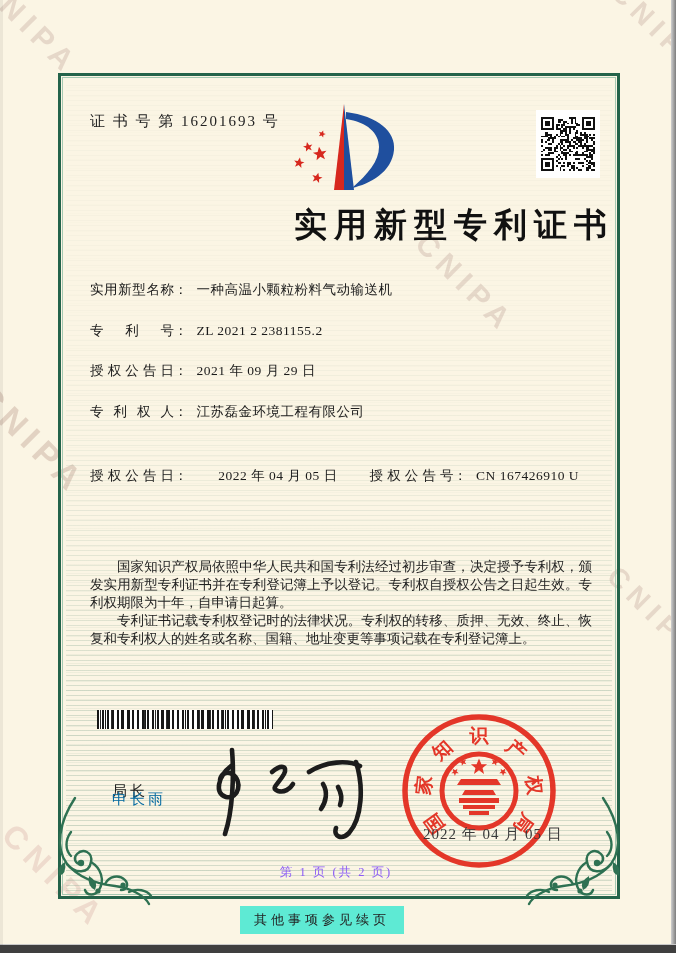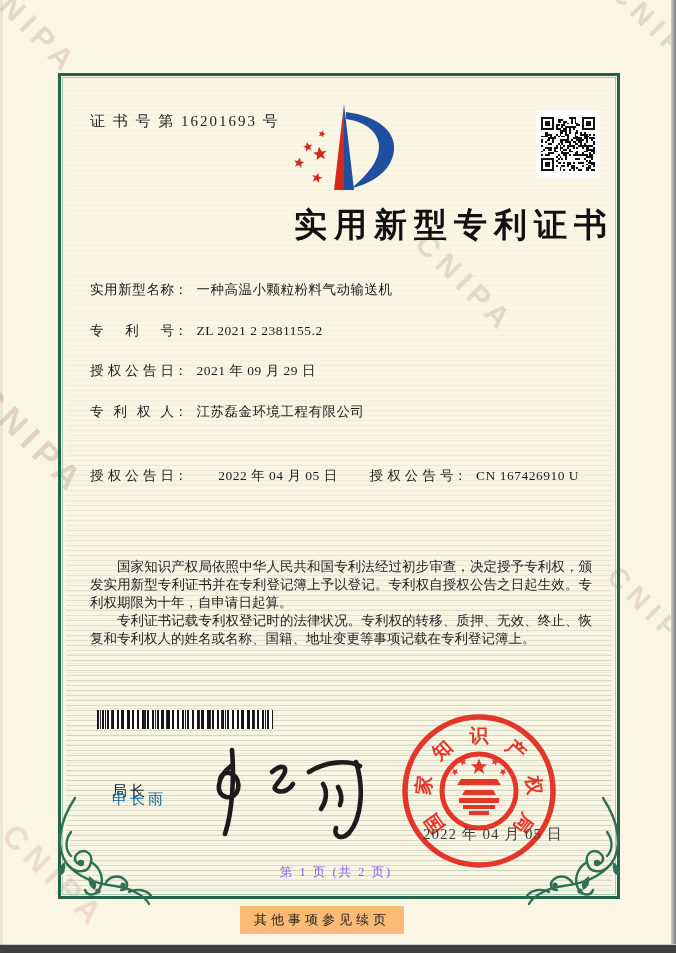--- a/index.html
+++ b/index.html
@@ -78,21 +78,21 @@
     font-family:"Liberation Sans","DejaVu Sans",sans-serif;color:#0369a1;}
   .signature{position:absolute;left:188px;top:742px;width:190px;height:108px;}
 
   
   .seal{position:absolute;left:399px;top:711px;width:160px;height:160px;opacity:.93;}
   .seal-date{position:absolute;left:423px;top:825px;font-size:15px;letter-spacing:1px;
     color:#3a3a3a;z-index:5;}
 
   .page-num{position:absolute;left:58px;top:864px;width:556px;text-align:center;
     font-size:12.5px;letter-spacing:2px;color:#8b5cf6;}
-  .cont-note{position:absolute;left:240px;top:906px;background:#fdba74;padding:5px 14px;
+  .cont-note{position:absolute;left:240px;top:906px;background:#5eead4;padding:5px 14px;
     font-size:13px;letter-spacing:4px;color:#222;}
 </style>
 </head>
 <body>
 
 <span class="wm wm1">CNIPA</span>
 <span class="wm wm2">CNIPA</span>
 <span class="wm wm3">CNIPA</span>
 <span class="wm wm4">CNIPA</span>
 <span class="wm wm5">CNIPA</span>

